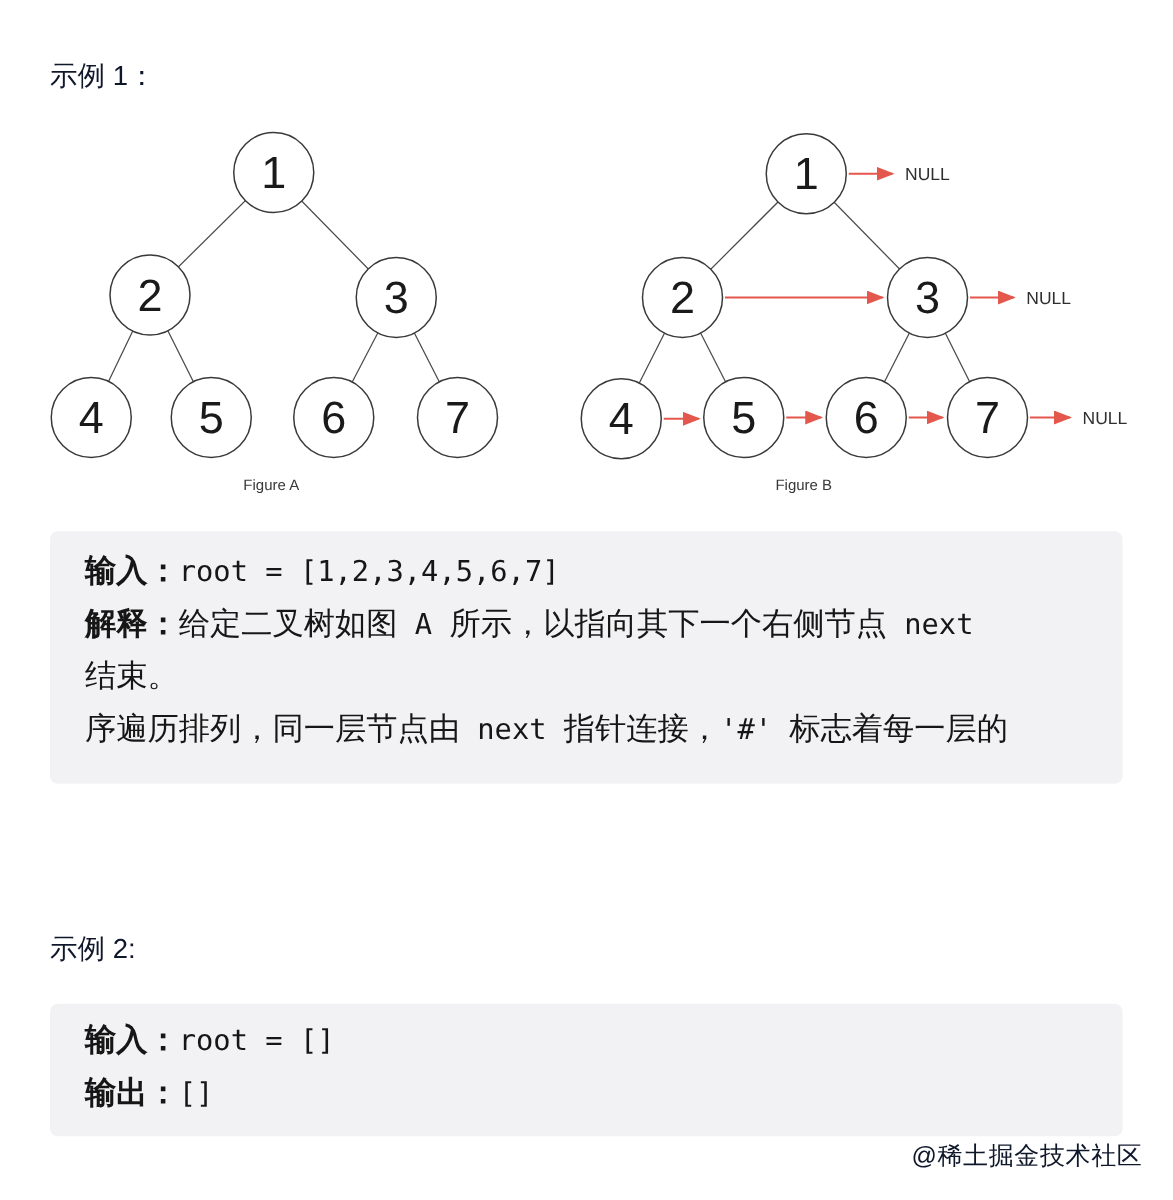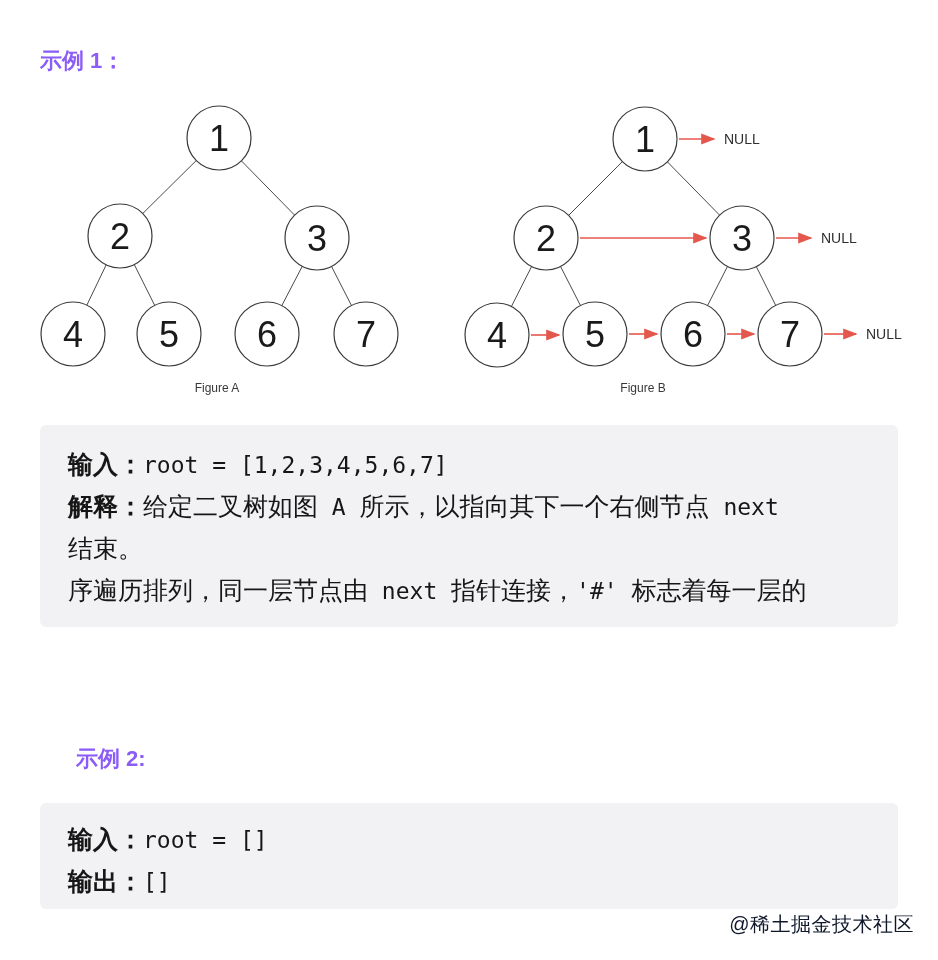--- a/index.html
+++ b/index.html
@@ -3,34 +3,34 @@
 <meta charset="utf-8">
 <style>
   html,body{margin:0;padding:0;}
   body{
     width:938px;height:960px;position:relative;overflow:hidden;
     background:#ffffff;
     font-family:"Liberation Sans",sans-serif;
   }
   .heading{
     position:absolute;left:40px;margin:0;
-    font-size:22px;font-weight:700;color:#8b5cf6;
+    font-size:22px;font-weight:400;color:#0f172a;
   }
   #heading1{top:46px;}
-  #heading2{top:744px;margin-left:36px;}
+  #heading2{top:744px;}
   #figures{position:absolute;left:0;top:95px;width:938px;height:312px;}
   #figures svg{display:block;}
   .codeblock{
     position:absolute;left:40px;width:858px;box-sizing:border-box;
     background:#f2f2f4;border-radius:6px;overflow:hidden;
     color:#161616;font-size:25px;
   }
   #block1{top:425px;padding:18px 26px 16px 28px;}
   #block2{top:803px;padding:15px 26px 7px 28px;}
-  .code-line{white-space:pre;line-height:42px;height:42px;}
+  .code-line{white-space:pre;line-height:28px;height:42px;}
   .seg-label{font-weight:700;font-family:"Liberation Sans",sans-serif;}
   .seg-cn{font-weight:400;font-family:Liberation Serif, serif;}
   .seg-mono{font-family:"DejaVu Sans Mono",monospace;font-size:23px;}
   #watermark{
     position:absolute;top:911px;right:24px;
     font-size:20px;color:#0f172a;letter-spacing:0.5px;
   }
 </style>
 </head>
 <body>

